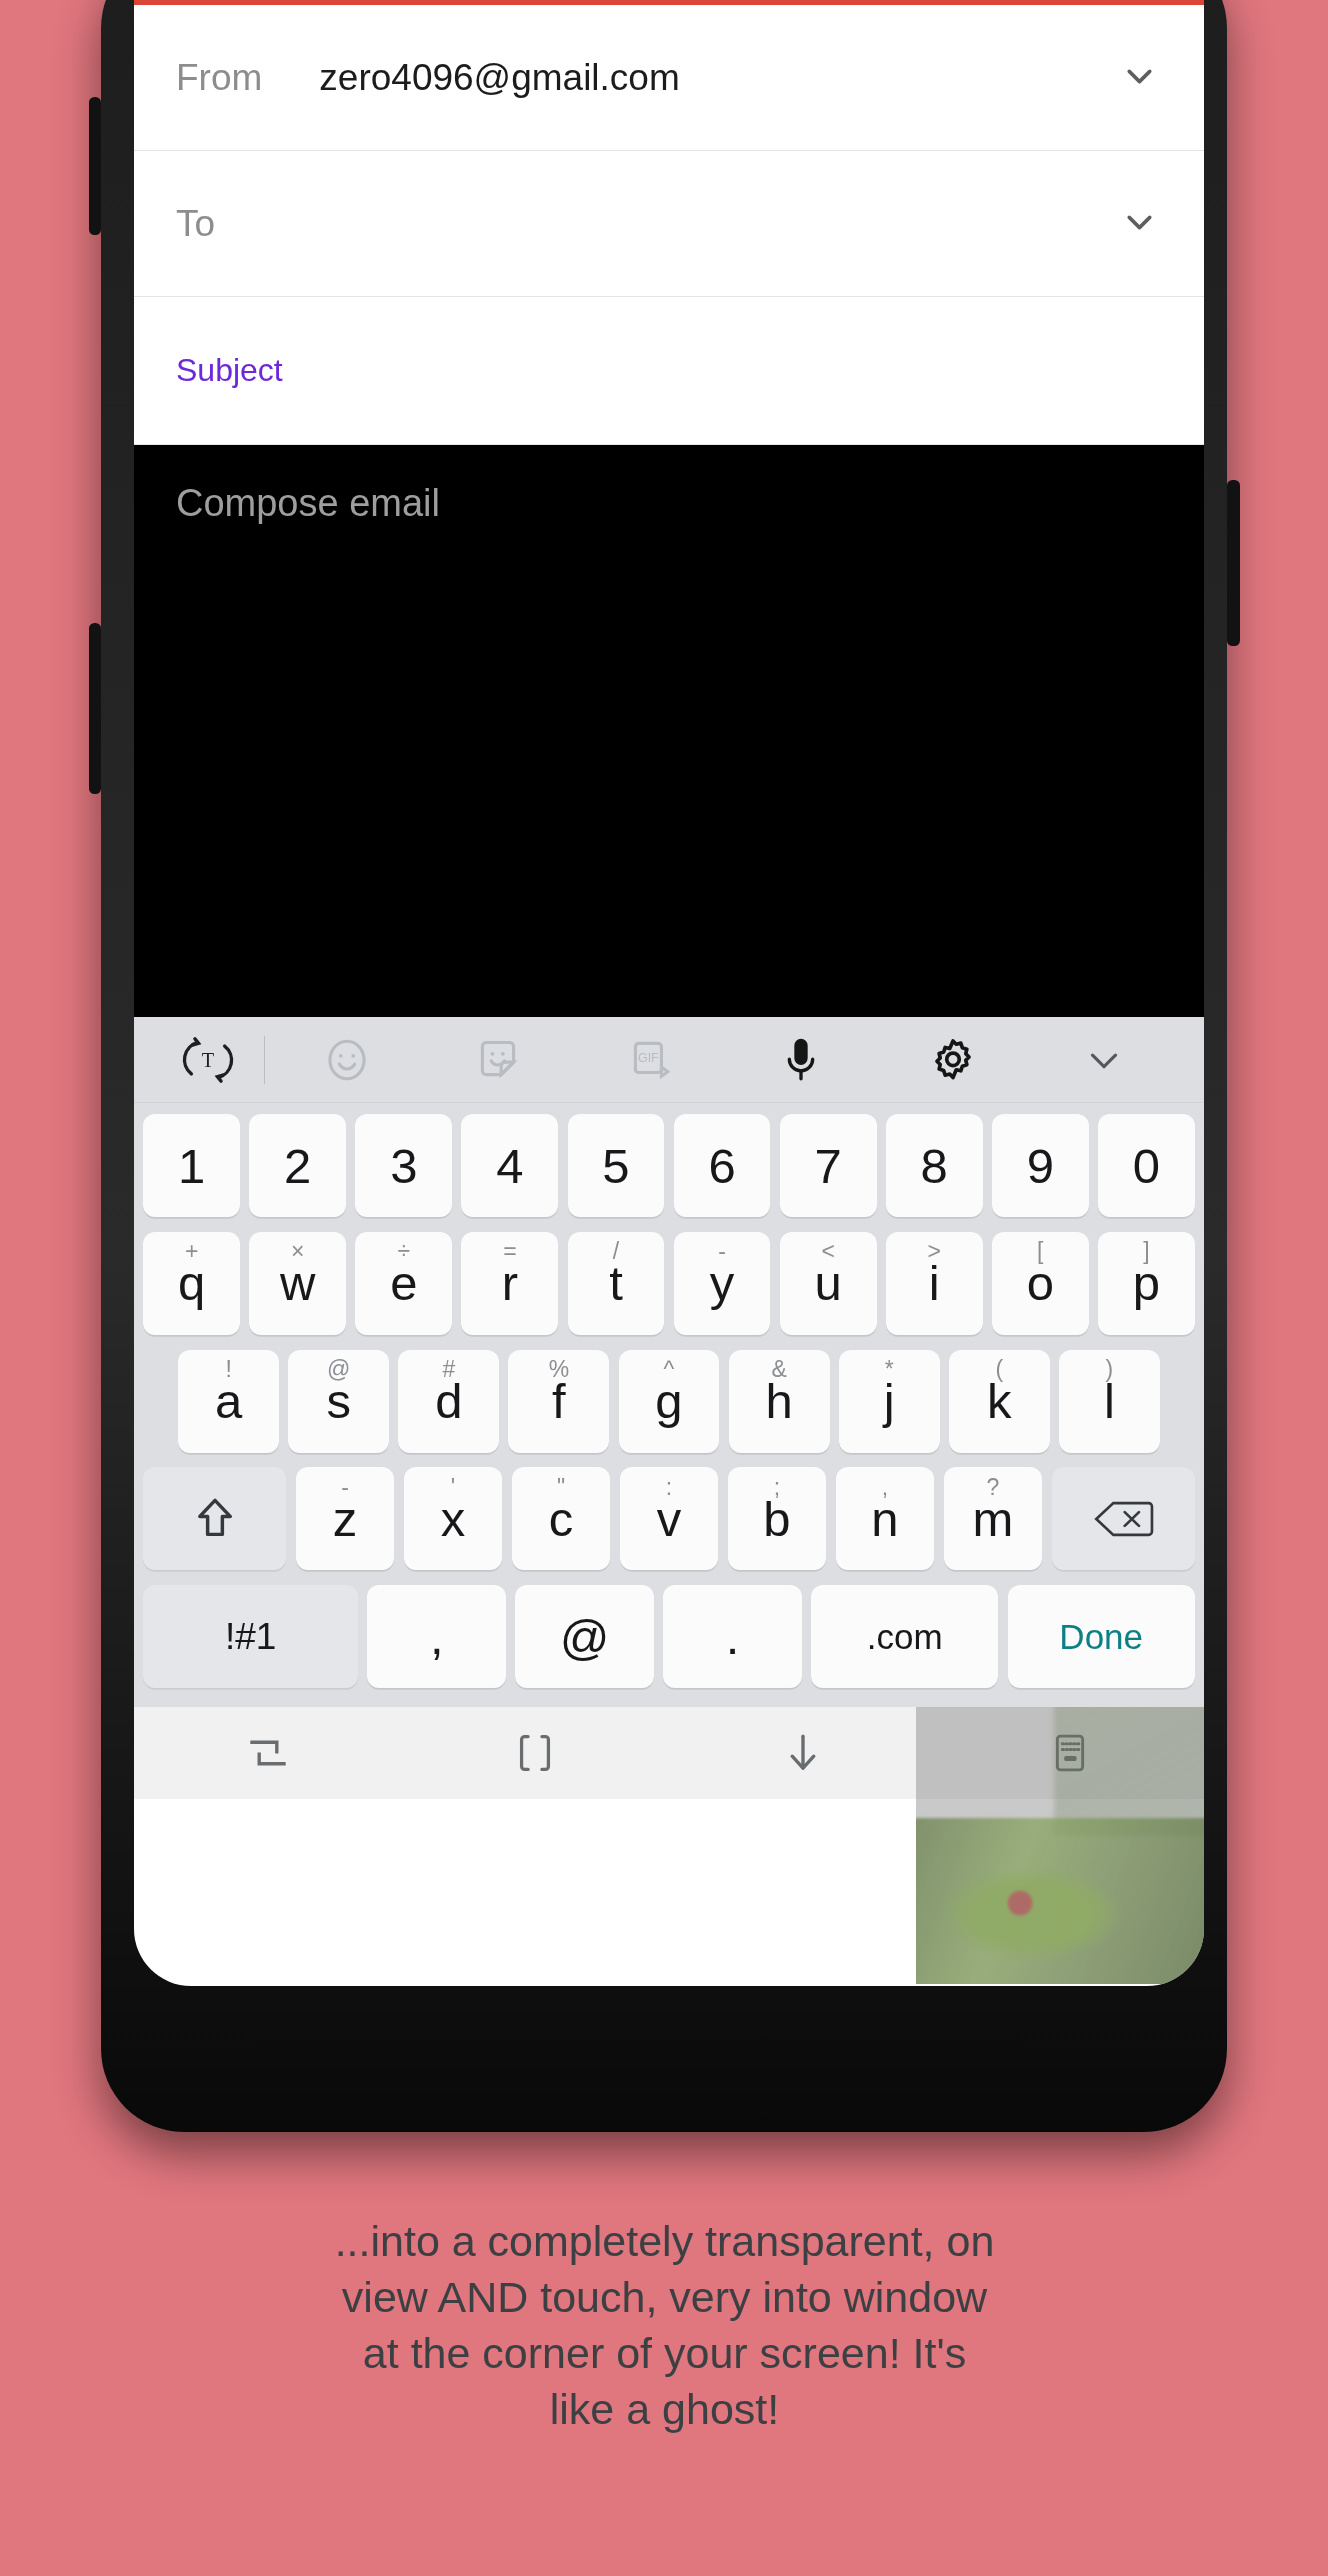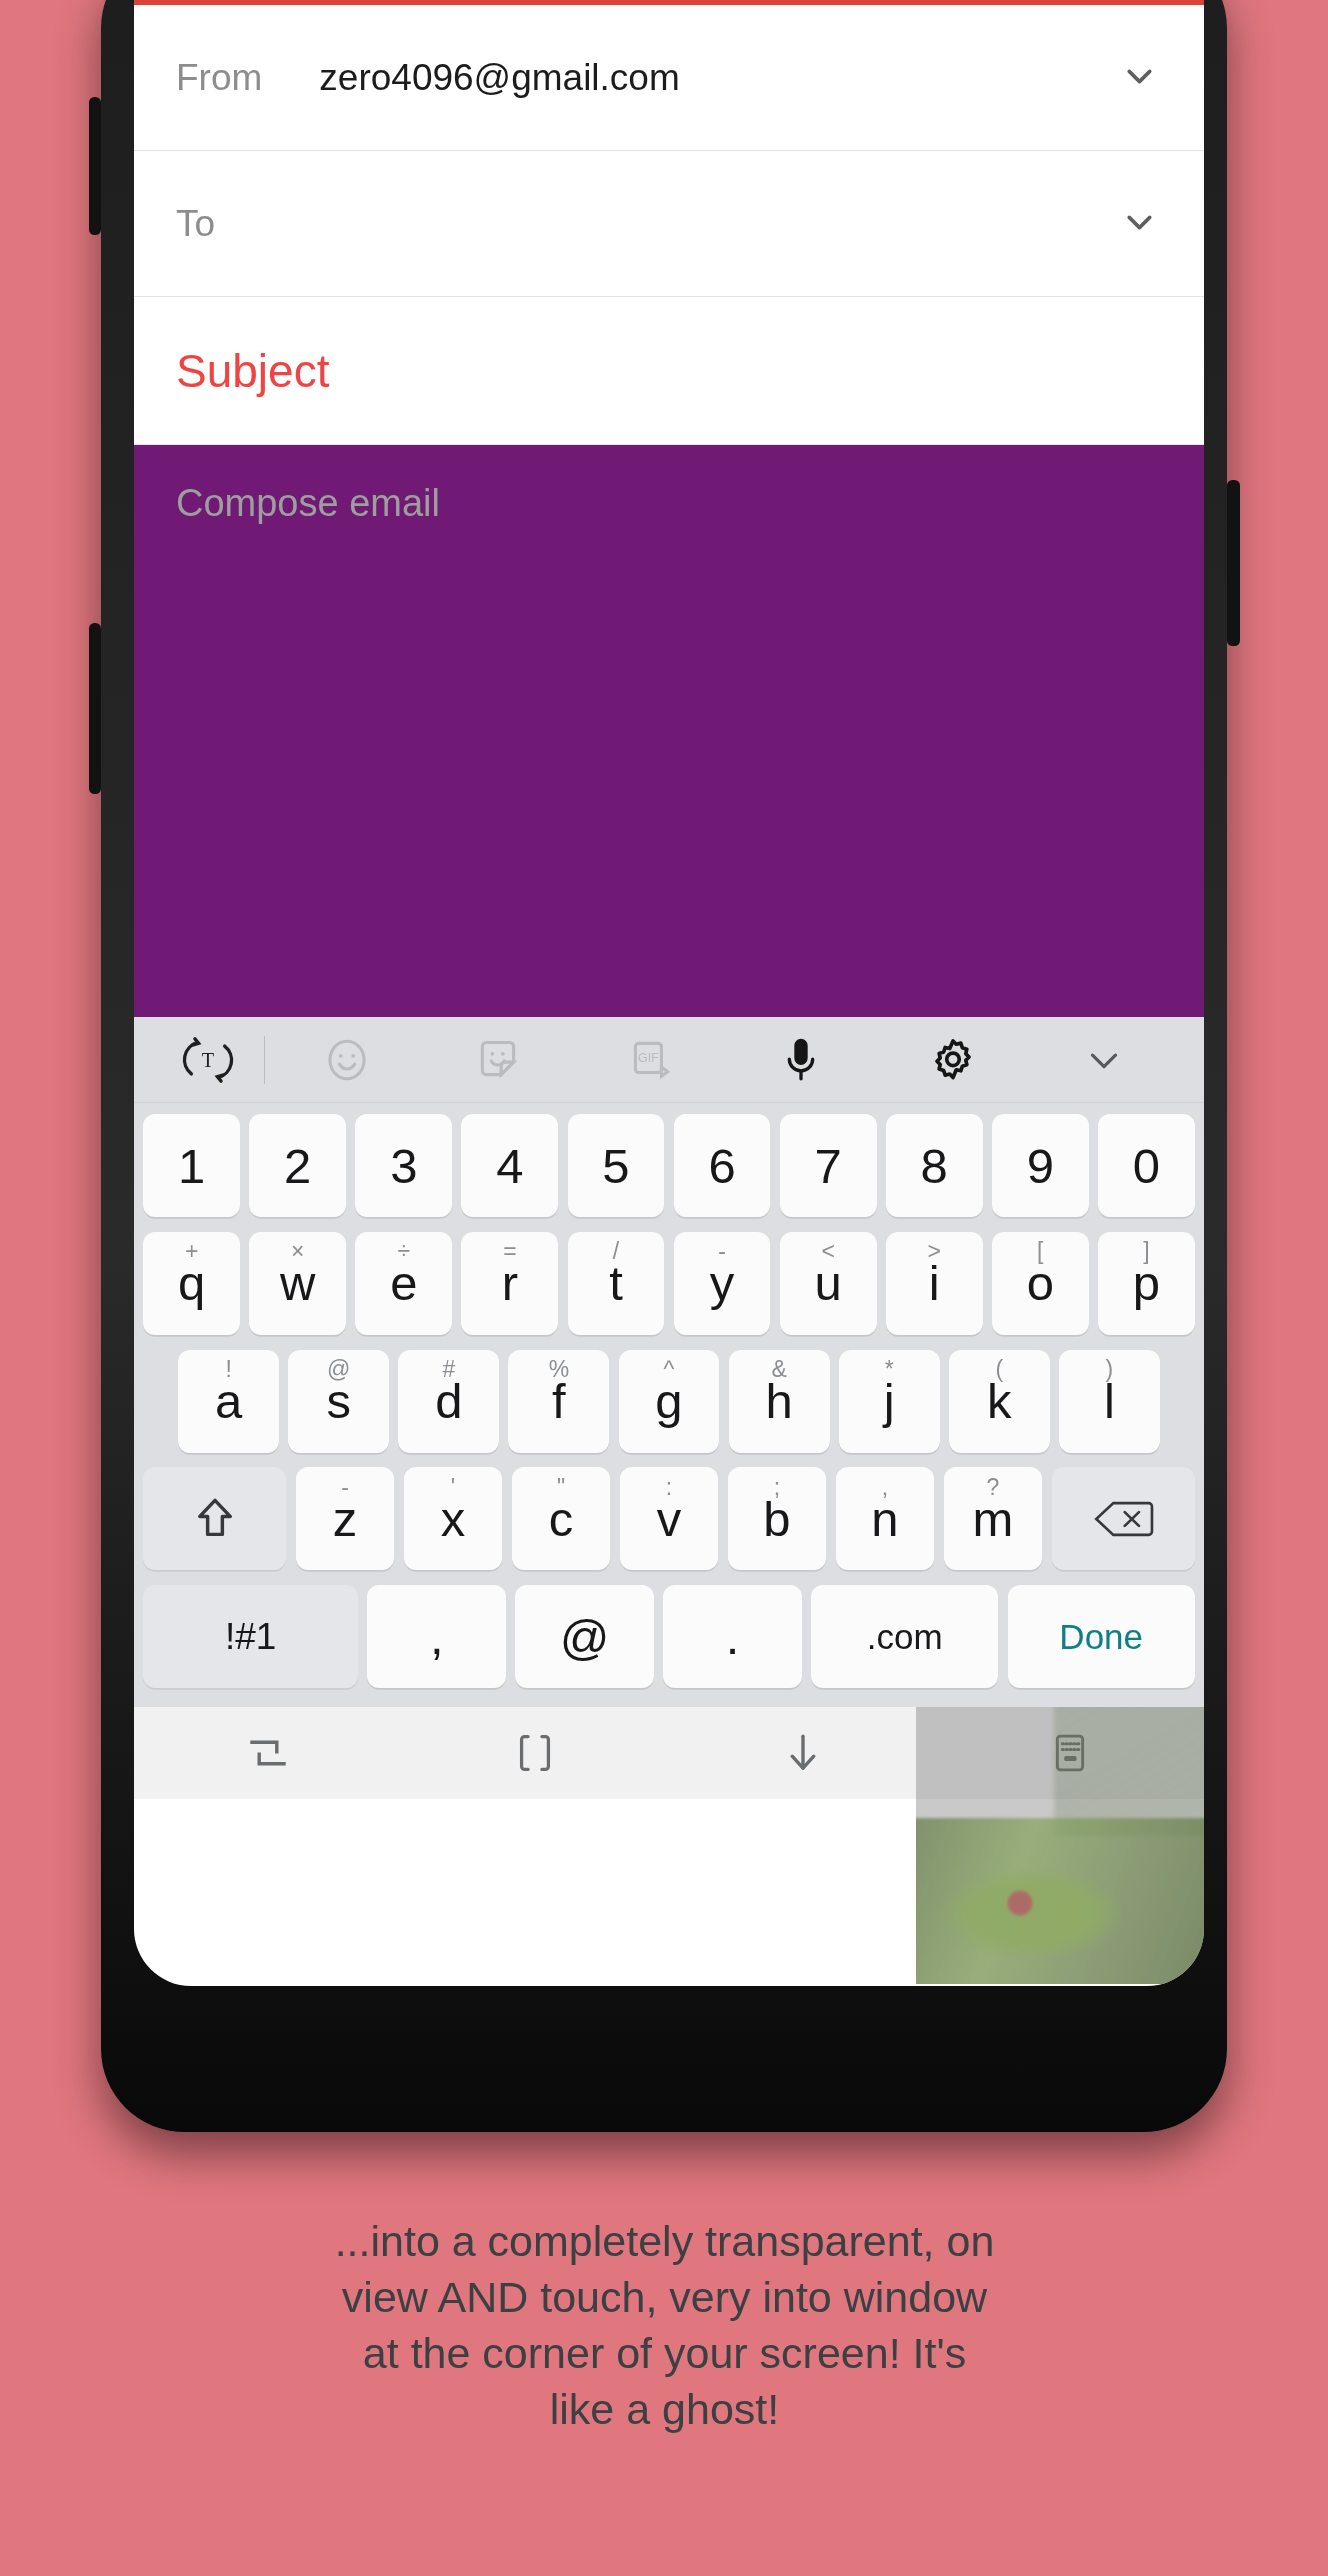--- a/index.html
+++ b/index.html
@@ -36,22 +36,22 @@
 
   
   .field{
     position:relative; height:146px; border-bottom:0.9px solid #e4e4e4;
     display:flex; align-items:center; padding:0 42px;
   }
   .field .lbl{ color:#8d8d8d; font-size:37px;text-align:center; }
   .field .val{ color:#1c1c1c; font-size:37px; margin-left:57px; }
   .field .chev{ position:absolute; right:44px; color:#5f5f5f; }
   .field-subject{ height:148px; }
-  .field-subject .ph{ color:#ef4444; font-size:46px; }
-  .body-area{ height:572px; padding:37px 42px 0 42px; background:#701a75; }
+  .field-subject .ph{ color:#6d28d9; font-size:32px; }
+  .body-area{ height:572px; padding:37px 42px 0 42px; background:#000000; }
   .body-area .ph{ color:#9e9e9e; font-size:38px; }
 
   
   .kb{ position:relative; background:#dcdee1; }
   .kb-toolbar{
     height:86px; background:#dcdee1; display:flex; align-items:center;
     padding:0 24px; gap:0; border-bottom:0.9px solid #cfd2d6;
   }
   .kb-toolbar .slot{ flex:1; display:flex; justify-content:center; align-items:center; }
   .kb-toolbar .slot.first{ flex:0 0 100px; }

